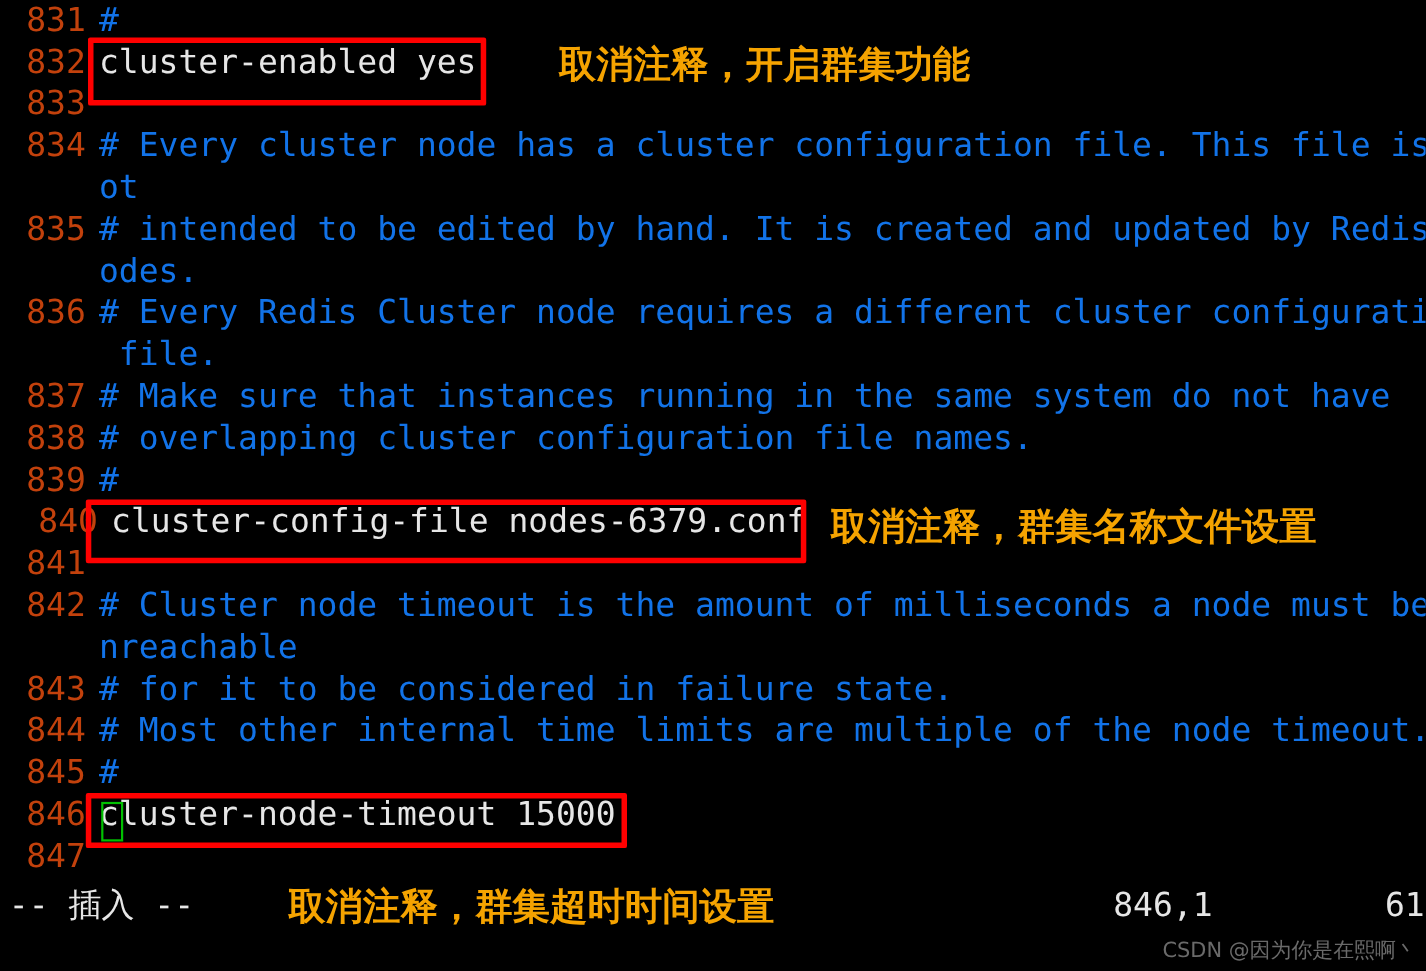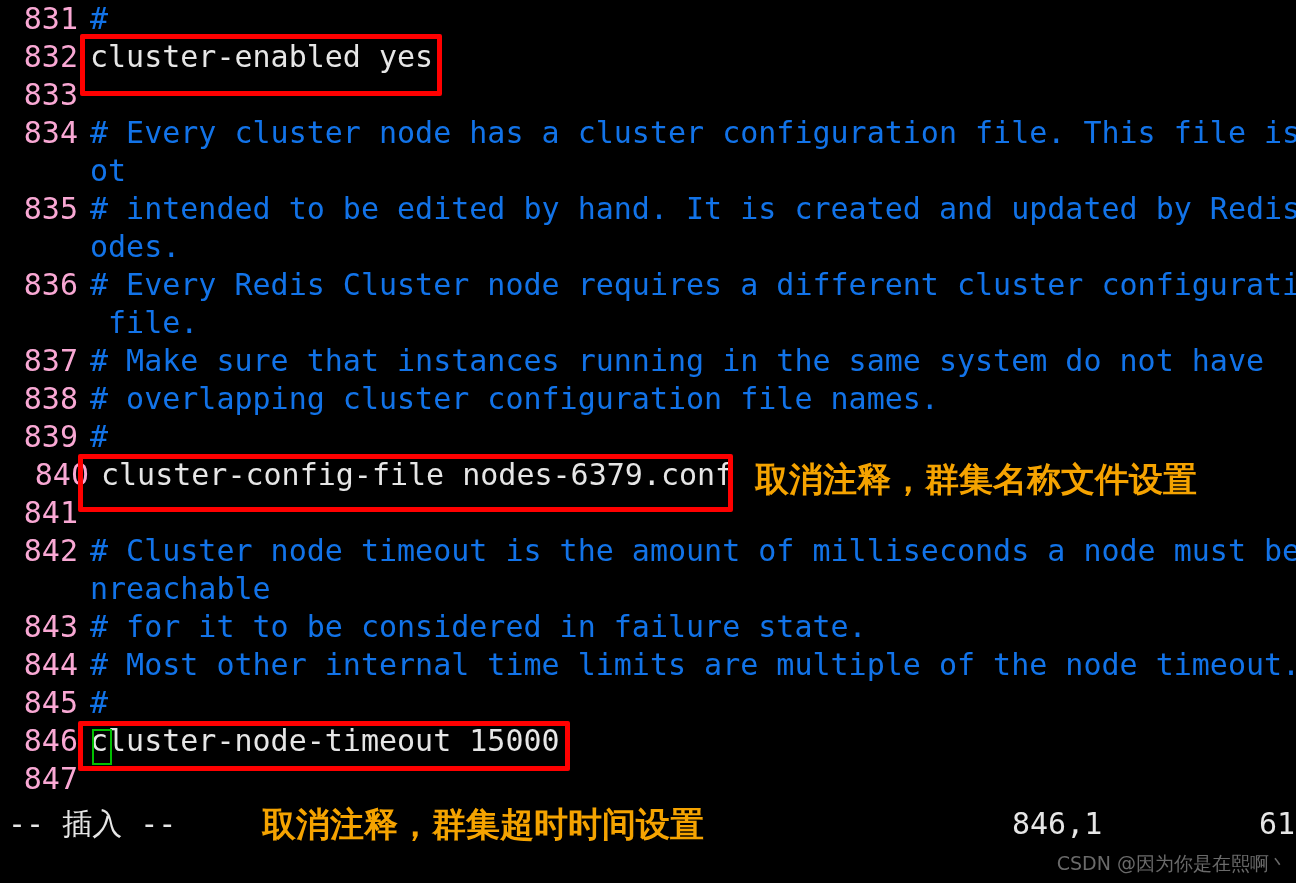--- a/index.html
+++ b/index.html
@@ -39,21 +39,21 @@
     font-size: 30px;
     letter-spacing: 0px;
   }
 
   .lineno {
     position: absolute;
     left: 0;
     top: 0;
     width: 78px;
     text-align: right;
-    color: #f9a8d4;
+    color: #c2410c;
     font-size: 30px;
     line-height: 38px;
   }
 
   .linetext {
     position: absolute;
     left: 90px;
     top: 0;
     white-space: pre;
     font-size: 30px;
@@ -264,20 +264,21 @@
       <span class="linetext comment"></span>
     </div>
   </div>
 
   <div class="redbox" style="left:80px; top:34px; width:362px; height:62px;"></div>
   <div class="redbox" style="left:78px; top:454px; width:655px; height:58px;"></div>
   <div class="redbox" style="left:78px; top:721px; width:492px; height:50px;"></div>
 
   <div class="cursor" style="left:92px; top:729px; width:20px; height:36px;"></div>
 
+  <div class="annot" style="left:508px; top:40px;">取消注释，开启群集功能</div>
   <div class="annot" style="left:755px; top:460px;">取消注释，群集名称文件设置</div>
 
   <div class="statusline">
     <span class="status-mode">-- 插入 --</span>
     <span class="status-annot">取消注释，群集超时时间设置</span>
     <span class="status-pos">846,1</span>
     <span class="status-pct">61</span>
   </div>
 
   <div class="watermark">CSDN @因为你是在熙啊丶</div>

